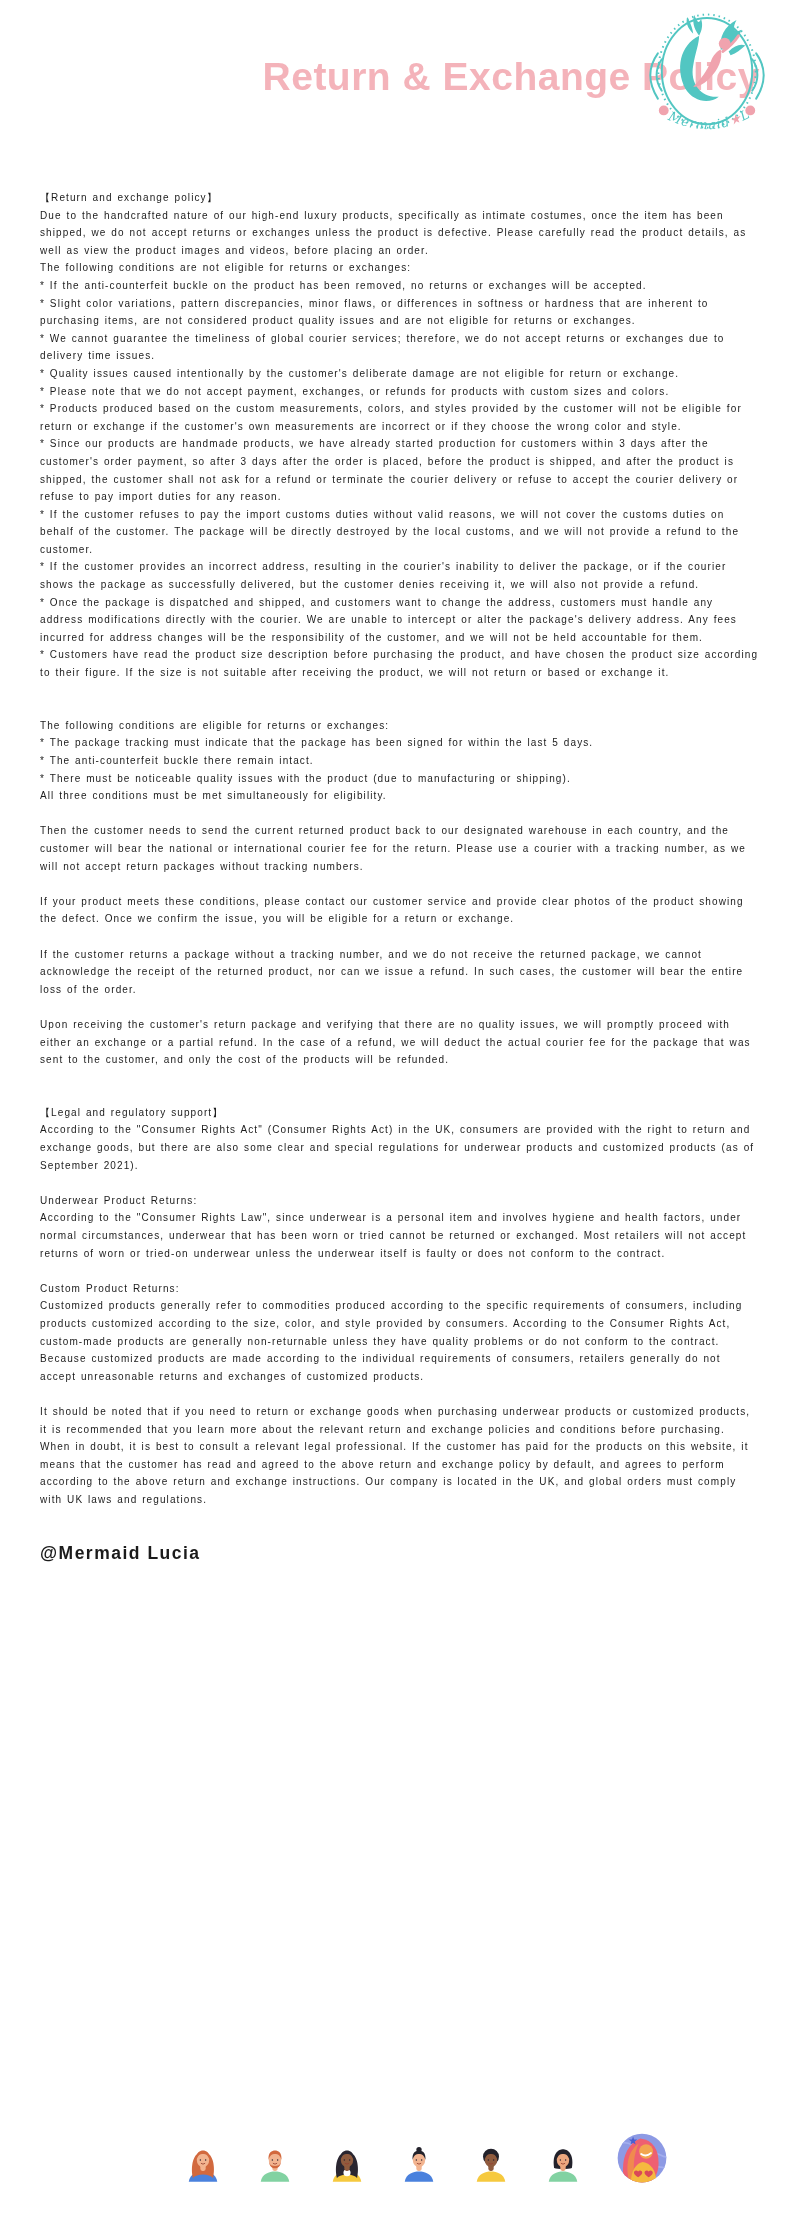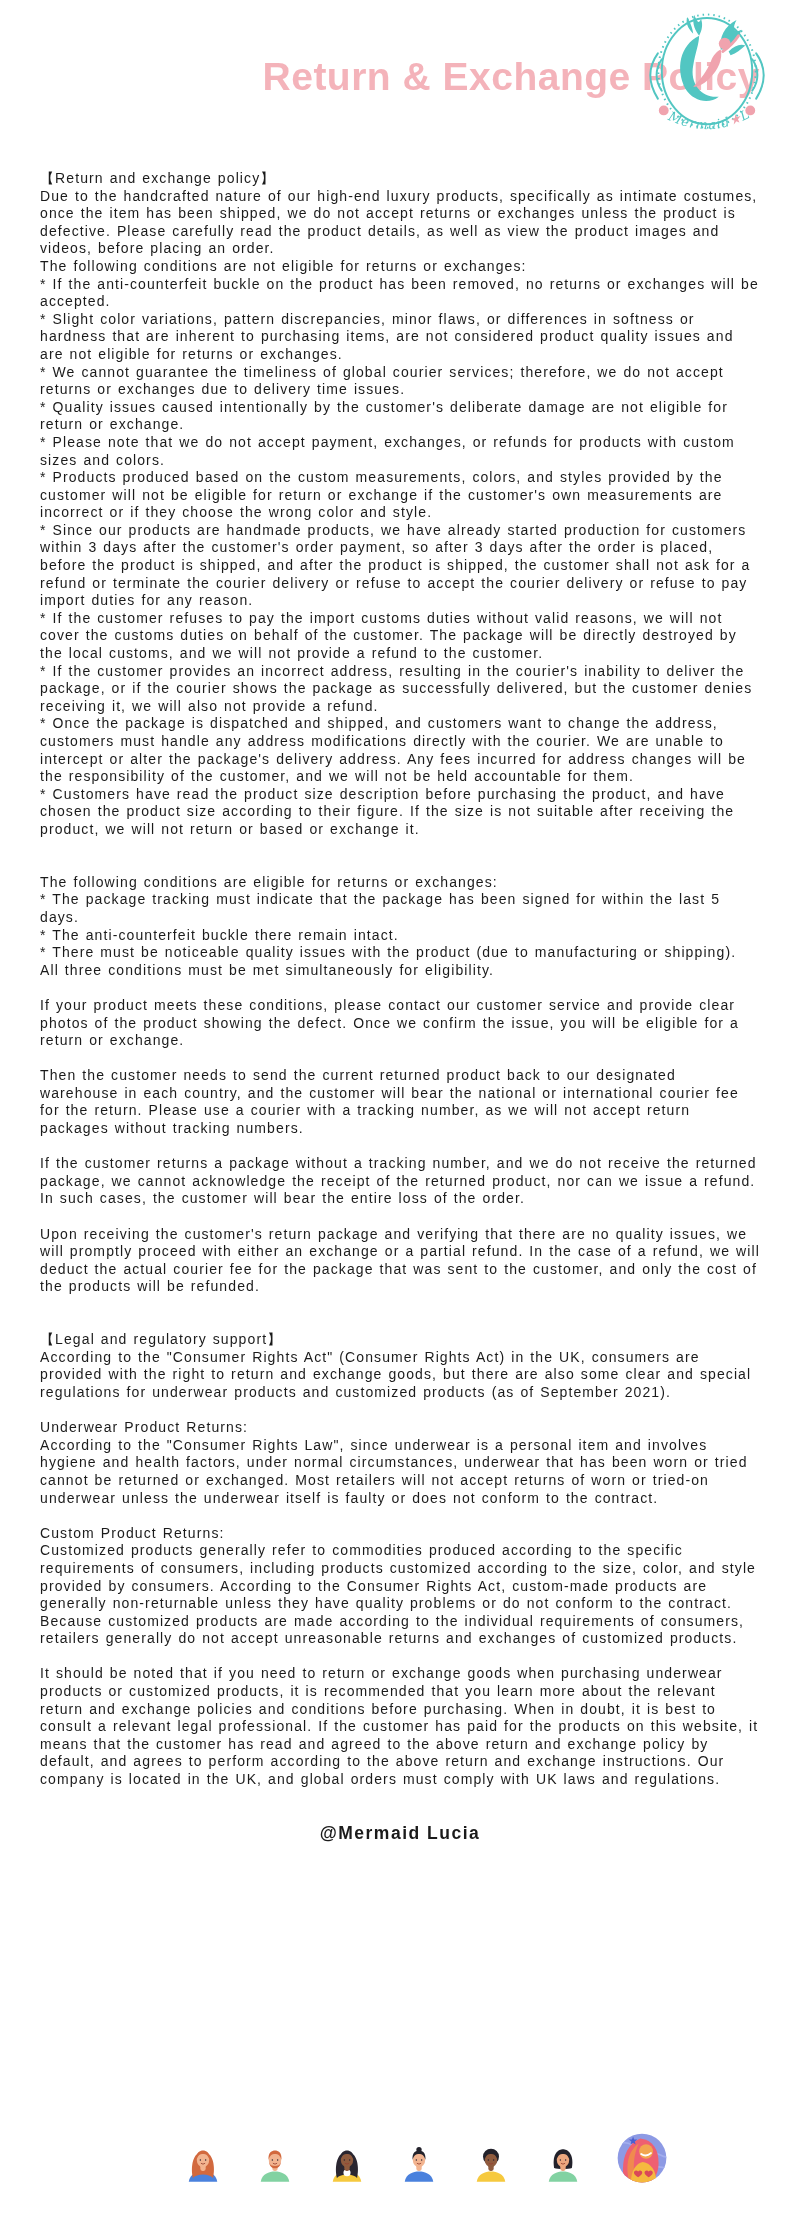--- a/index.html
+++ b/index.html
@@ -26,30 +26,30 @@
   .lg-t-s{stroke:var(--logo-teal);fill:none;stroke-width:2;stroke-linecap:round}
   .lg-t-s2{stroke:var(--logo-teal);fill:none;stroke-width:2}
   .lg-dash{stroke:var(--logo-teal);fill:none;stroke-width:2;stroke-dasharray:1.5 4}
   .lg-t-f{fill:var(--logo-teal)}
   .lg-p-f{fill:var(--logo-pink)}
   .lg-p-s{stroke:var(--logo-pink);stroke-width:3;fill:none;stroke-linecap:round}
   .lg-shell circle{fill:var(--logo-pink)}
   .lg-text{fill:var(--logo-teal);font-family:"DejaVu Serif",serif;font-style:italic;letter-spacing:1px}
   .lg-star{fill:var(--logo-pink)}
   .policy{
-    margin-top:73px;
-    font-size:14px;line-height:17.6px;
+    margin-top:92px;
+    font-size:10px;line-height:17.6px;
     letter-spacing:1.1px;word-spacing:1px;
   }
   .block{margin:0;}
   .gap1{margin-top:17.6px;}
   .gap2{margin-top:35.2px;}
   .signature{
     margin-top:34px;
-    text-align:center;
+    text-align:left;
     font-weight:bold;
     font-size:17.5px;letter-spacing:1.5px;
   }
   .avatar-row{
     margin-top:auto;
     margin-bottom:38px;
     display:flex;justify-content:center;align-items:flex-end;
     gap:34px;
     transform:translateX(26px);
   }
@@ -102,22 +102,22 @@
       <p class="block gap0">* Since our products are handmade products, we have already started production for customers within 3 days after the customer's order payment, so after 3 days after the order is placed, before the product is shipped, and after the product is shipped, the customer shall not ask for a refund or terminate the courier delivery or refuse to accept the courier delivery or refuse to pay import duties for any reason.</p>
       <p class="block gap0">* If the customer refuses to pay the import customs duties without valid reasons, we will not cover the customs duties on behalf of the customer. The package will be directly destroyed by the local customs, and we will not provide a refund to the customer.</p>
       <p class="block gap0">* If the customer provides an incorrect address, resulting in the courier's inability to deliver the package, or if the courier shows the package as successfully delivered, but the customer denies receiving it, we will also not provide a refund.</p>
       <p class="block gap0">* Once the package is dispatched and shipped, and customers want to change the address, customers must handle any address modifications directly with the courier. We are unable to intercept or alter the package's delivery address. Any fees incurred for address changes will be the responsibility of the customer, and we will not be held accountable for them.</p>
       <p class="block gap0">* Customers have read the product size description before purchasing the product, and have chosen the product size according to their figure. If the size is not suitable after receiving the product, we will not return or based or exchange it.</p>
       <p class="block gap2">The following conditions are eligible for returns or exchanges:</p>
       <p class="block gap0">* The package tracking must indicate that the package has been signed for within the last 5 days.</p>
       <p class="block gap0">* The anti-counterfeit buckle there remain intact.</p>
       <p class="block gap0">* There must be noticeable quality issues with the product (due to manufacturing or shipping).</p>
       <p class="block gap0">All three conditions must be met simultaneously for eligibility.</p>
+      <p class="block gap1">Then the customer needs to send the current returned product back to our designated warehouse in each country, and the customer will bear the national or international courier fee for the return. Please use a courier with a tracking number, as we will not accept return packages without tracking numbers.</p>
       <p class="block gap1">If your product meets these conditions, please contact our customer service and provide clear photos of the product showing the defect. Once we confirm the issue, you will be eligible for a return or exchange.</p>
-      <p class="block gap1">Then the customer needs to send the current returned product back to our designated warehouse in each country, and the customer will bear the national or international courier fee for the return. Please use a courier with a tracking number, as we will not accept return packages without tracking numbers.</p>
       <p class="block gap1">If the customer returns a package without a tracking number, and we do not receive the returned package, we cannot acknowledge the receipt of the returned product, nor can we issue a refund. In such cases, the customer will bear the entire loss of the order.</p>
       <p class="block gap1">Upon receiving the customer's return package and verifying that there are no quality issues, we will promptly proceed with either an exchange or a partial refund. In the case of a refund, we will deduct the actual courier fee for the package that was sent to the customer, and only the cost of the products will be refunded.</p>
       <p class="block gap2">【Legal and regulatory support】</p>
       <p class="block gap0">According to the "Consumer Rights Act" (Consumer Rights Act) in the UK, consumers are provided with the right to return and exchange goods, but there are also some clear and special regulations for underwear products and customized products (as of September 2021).</p>
       <p class="block gap1">Underwear Product Returns:</p>
       <p class="block gap0">According to the "Consumer Rights Law", since underwear is a personal item and involves hygiene and health factors, under normal circumstances, underwear that has been worn or tried cannot be returned or exchanged. Most retailers will not accept returns of worn or tried-on underwear unless the underwear itself is faulty or does not conform to the contract.</p>
       <p class="block gap1">Custom Product Returns:</p>
       <p class="block gap0">Customized products generally refer to commodities produced according to the specific requirements of consumers, including products customized according to the size, color, and style provided by consumers. According to the Consumer Rights Act, custom-made products are generally non-returnable unless they have quality problems or do not conform to the contract. Because customized products are made according to the individual requirements of consumers, retailers generally do not accept unreasonable returns and exchanges of customized products.</p>
       <p class="block gap1">It should be noted that if you need to return or exchange goods when purchasing underwear products or customized products, it is recommended that you learn more about the relevant return and exchange policies and conditions before purchasing. When in doubt, it is best to consult a relevant legal professional. If the customer has paid for the products on this website, it means that the customer has read and agreed to the above return and exchange policy by default, and agrees to perform according to the above return and exchange instructions. Our company is located in the UK, and global orders must comply with UK laws and regulations.</p>
     </div>

